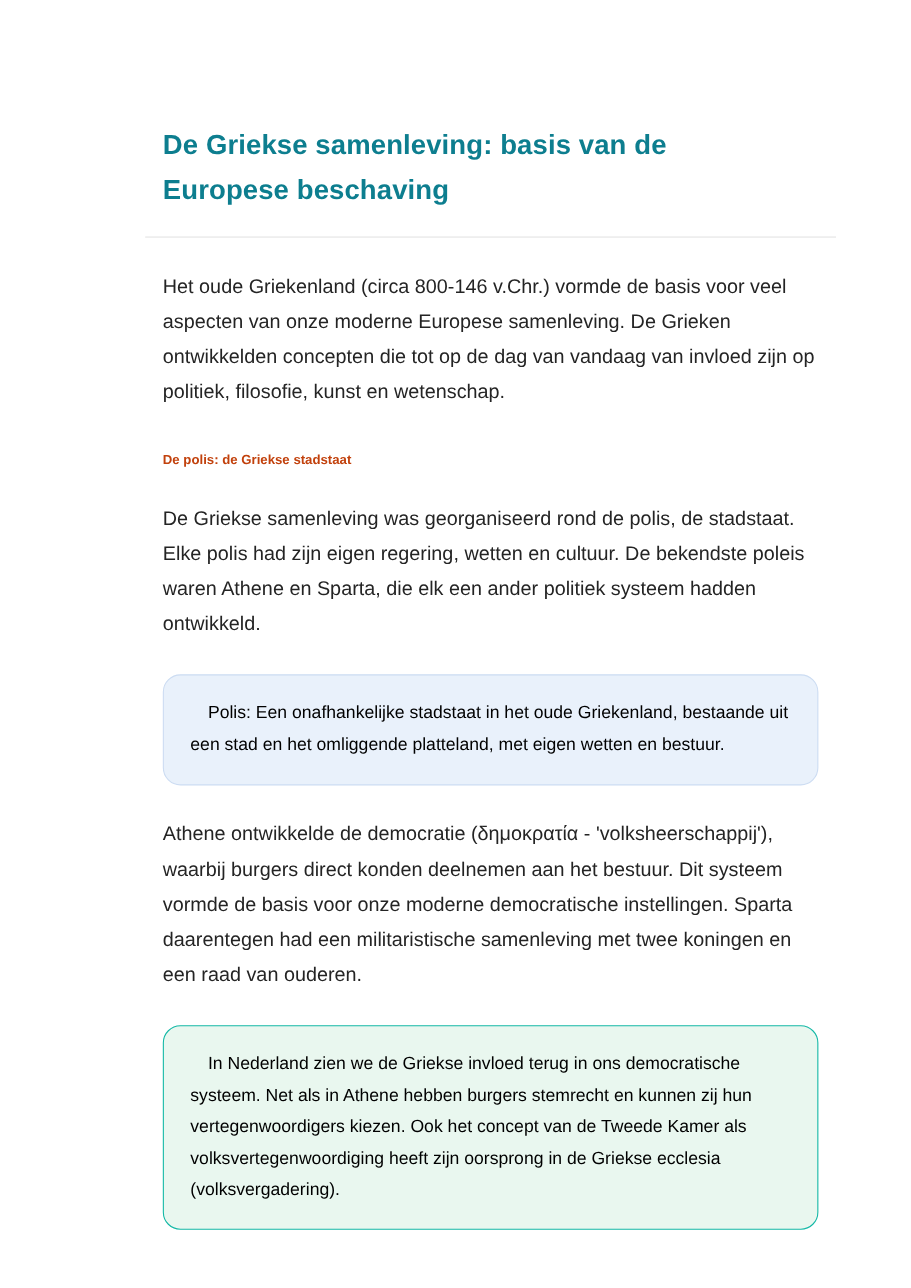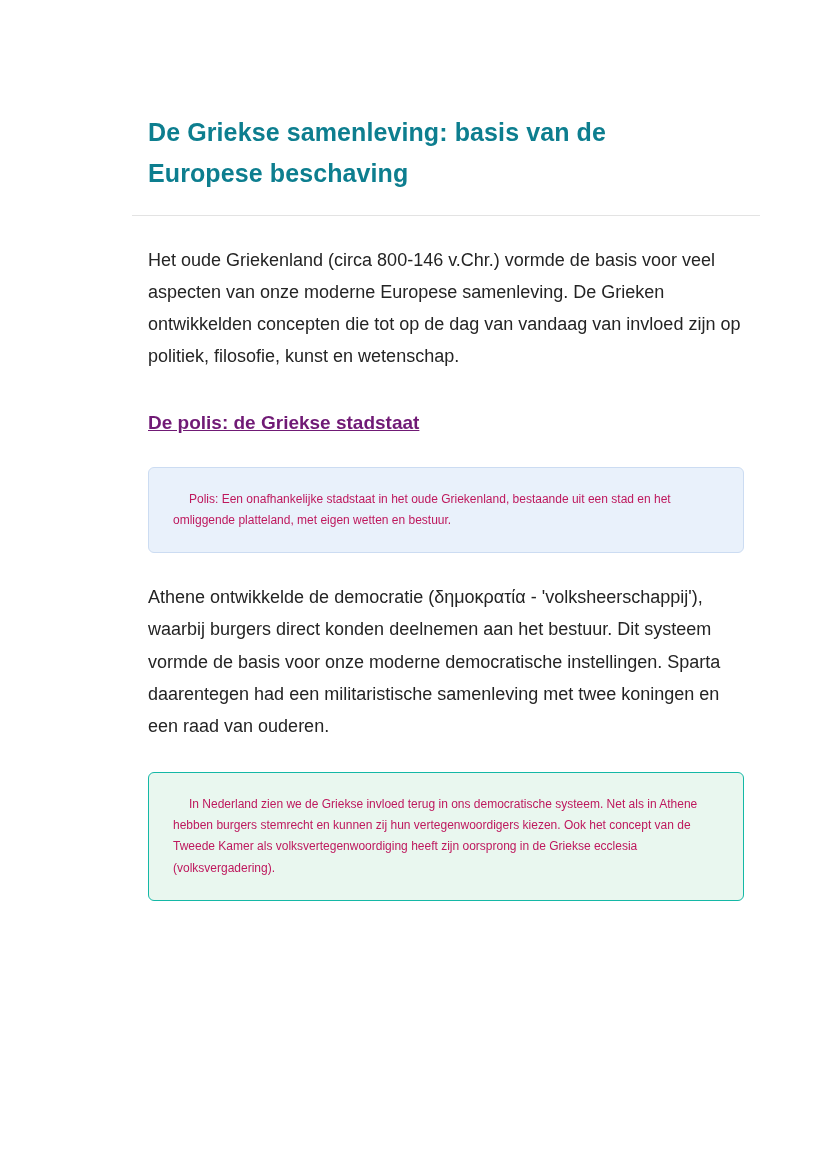--- a/index.html
+++ b/index.html
@@ -37,35 +37,34 @@
   }
 
   .paragraph {
     font-size: 18px;
     line-height: 1.78;
     margin-top: 28px;
     color: #242424;
   }
 
   .section-heading {
-    color: #701a75;
-    font-size: 19px;
+    color: #c2410c;
+    font-size: 12px;
     font-weight: 700;
     margin-top: 38px;
     line-height: 1.4;
-    text-decoration: underline;
   }
 
   .info-box {
     margin-top: 30px;
-    border-radius: 6px;
+    border-radius: 16px;
     padding: 21px 24px;
-    font-size: 12px;
+    font-size: 16px;
     line-height: 1.78;
-    color: #be185d;
+    color: #000000;
   }
 
   .info-box.definition {
     background: #e9f1fb;
     border: 1px solid #ccdcf2;
   }
 
   .info-box.example {
     background: #e9f7ef;
     border: 1px solid #14b8a6;
@@ -77,20 +76,21 @@
 <div class="page">
 
   <h1 class="doc-title">De Griekse samenleving: basis van de Europese beschaving</h1>
 
   <hr class="title-divider">
 
   <p class="paragraph">Het oude Griekenland (circa 800-146 v.Chr.) vormde de basis voor veel aspecten van onze moderne Europese samenleving. De Grieken ontwikkelden concepten die tot op de dag van vandaag van invloed zijn op politiek, filosofie, kunst en wetenschap.</p>
 
   <h2 class="section-heading">De polis: de Griekse stadstaat</h2>
 
+  <p class="paragraph">De Griekse samenleving was georganiseerd rond de polis, de stadstaat. Elke polis had zijn eigen regering, wetten en cultuur. De bekendste poleis waren Athene en Sparta, die elk een ander politiek systeem hadden ontwikkeld.</p>
 
   <div class="info-box definition">
     <span>Polis: Een onafhankelijke stadstaat in het oude Griekenland, bestaande uit een stad en het omliggende platteland, met eigen wetten en bestuur.</span>
   </div>
 
   <p class="paragraph">Athene ontwikkelde de democratie (δημοκρατία - 'volksheerschappij'), waarbij burgers direct konden deelnemen aan het bestuur. Dit systeem vormde de basis voor onze moderne democratische instellingen. Sparta daarentegen had een militaristische samenleving met twee koningen en een raad van ouderen.</p>
 
   <div class="info-box example">
     <span>In Nederland zien we de Griekse invloed terug in ons democratische systeem. Net als in Athene hebben burgers stemrecht en kunnen zij hun vertegenwoordigers kiezen. Ook het concept van de Tweede Kamer als volksvertegenwoordiging heeft zijn oorsprong in de Griekse ecclesia (volksvergadering).</span>
   </div>

